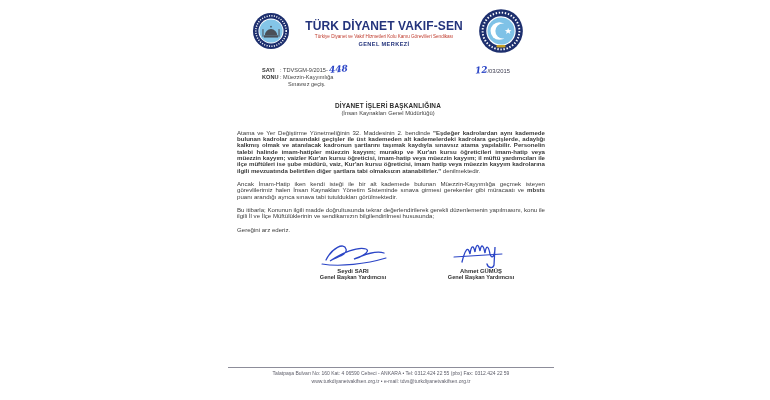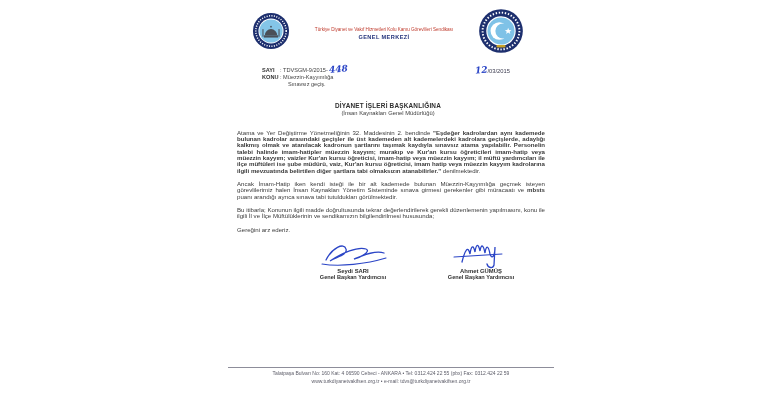--- a/index.html
+++ b/index.html
@@ -64,20 +64,21 @@
           <circle cx="20" cy="20" r="13.2" fill="#ffffff"></circle>
           <circle cx="20" cy="20" r="12.2" fill="#84c5e8"></circle>
           <path d="M13.5 24.5 a6.5 6.5 0 0 1 13 0 z" fill="#4a4f58"></path>
           <rect x="12.5" y="24.5" width="15" height="2.4" fill="#4a4f58"></rect>
           <rect x="11" y="18" width="1.1" height="8" fill="#4a4f58"></rect>
           <rect x="27.9" y="18" width="1.1" height="8" fill="#4a4f58"></rect>
           <circle cx="20" cy="15.5" r="0.9" fill="#4a4f58"></circle>
         </svg>
       </span>
       <div class="title-block">
+        <div class="org-name">TÜRK DİYANET VAKIF-SEN</div>
         <div class="org-subtitle">Türkiye Diyanet ve Vakıf Hizmetleri Kolu Kamu Görevlileri Sendikası</div>
         <div class="org-unit">GENEL MERKEZİ</div>
       </div>
       <span class="seal">
         <svg width="46" height="46" viewBox="0 0 40 40">
           <circle cx="20" cy="20" r="19" fill="#1d2f6e"></circle>
           <circle cx="20" cy="20" r="16" fill="none" stroke="#ffffff" stroke-width="1.7" stroke-dasharray="1.2 1.5"></circle>
           <circle cx="20" cy="20" r="12.8" fill="#ffffff"></circle>
           <circle cx="20" cy="20" r="11.8" fill="#7fc2e7"></circle>
           <circle cx="18.5" cy="20" r="7.6" fill="#ffffff"></circle>

